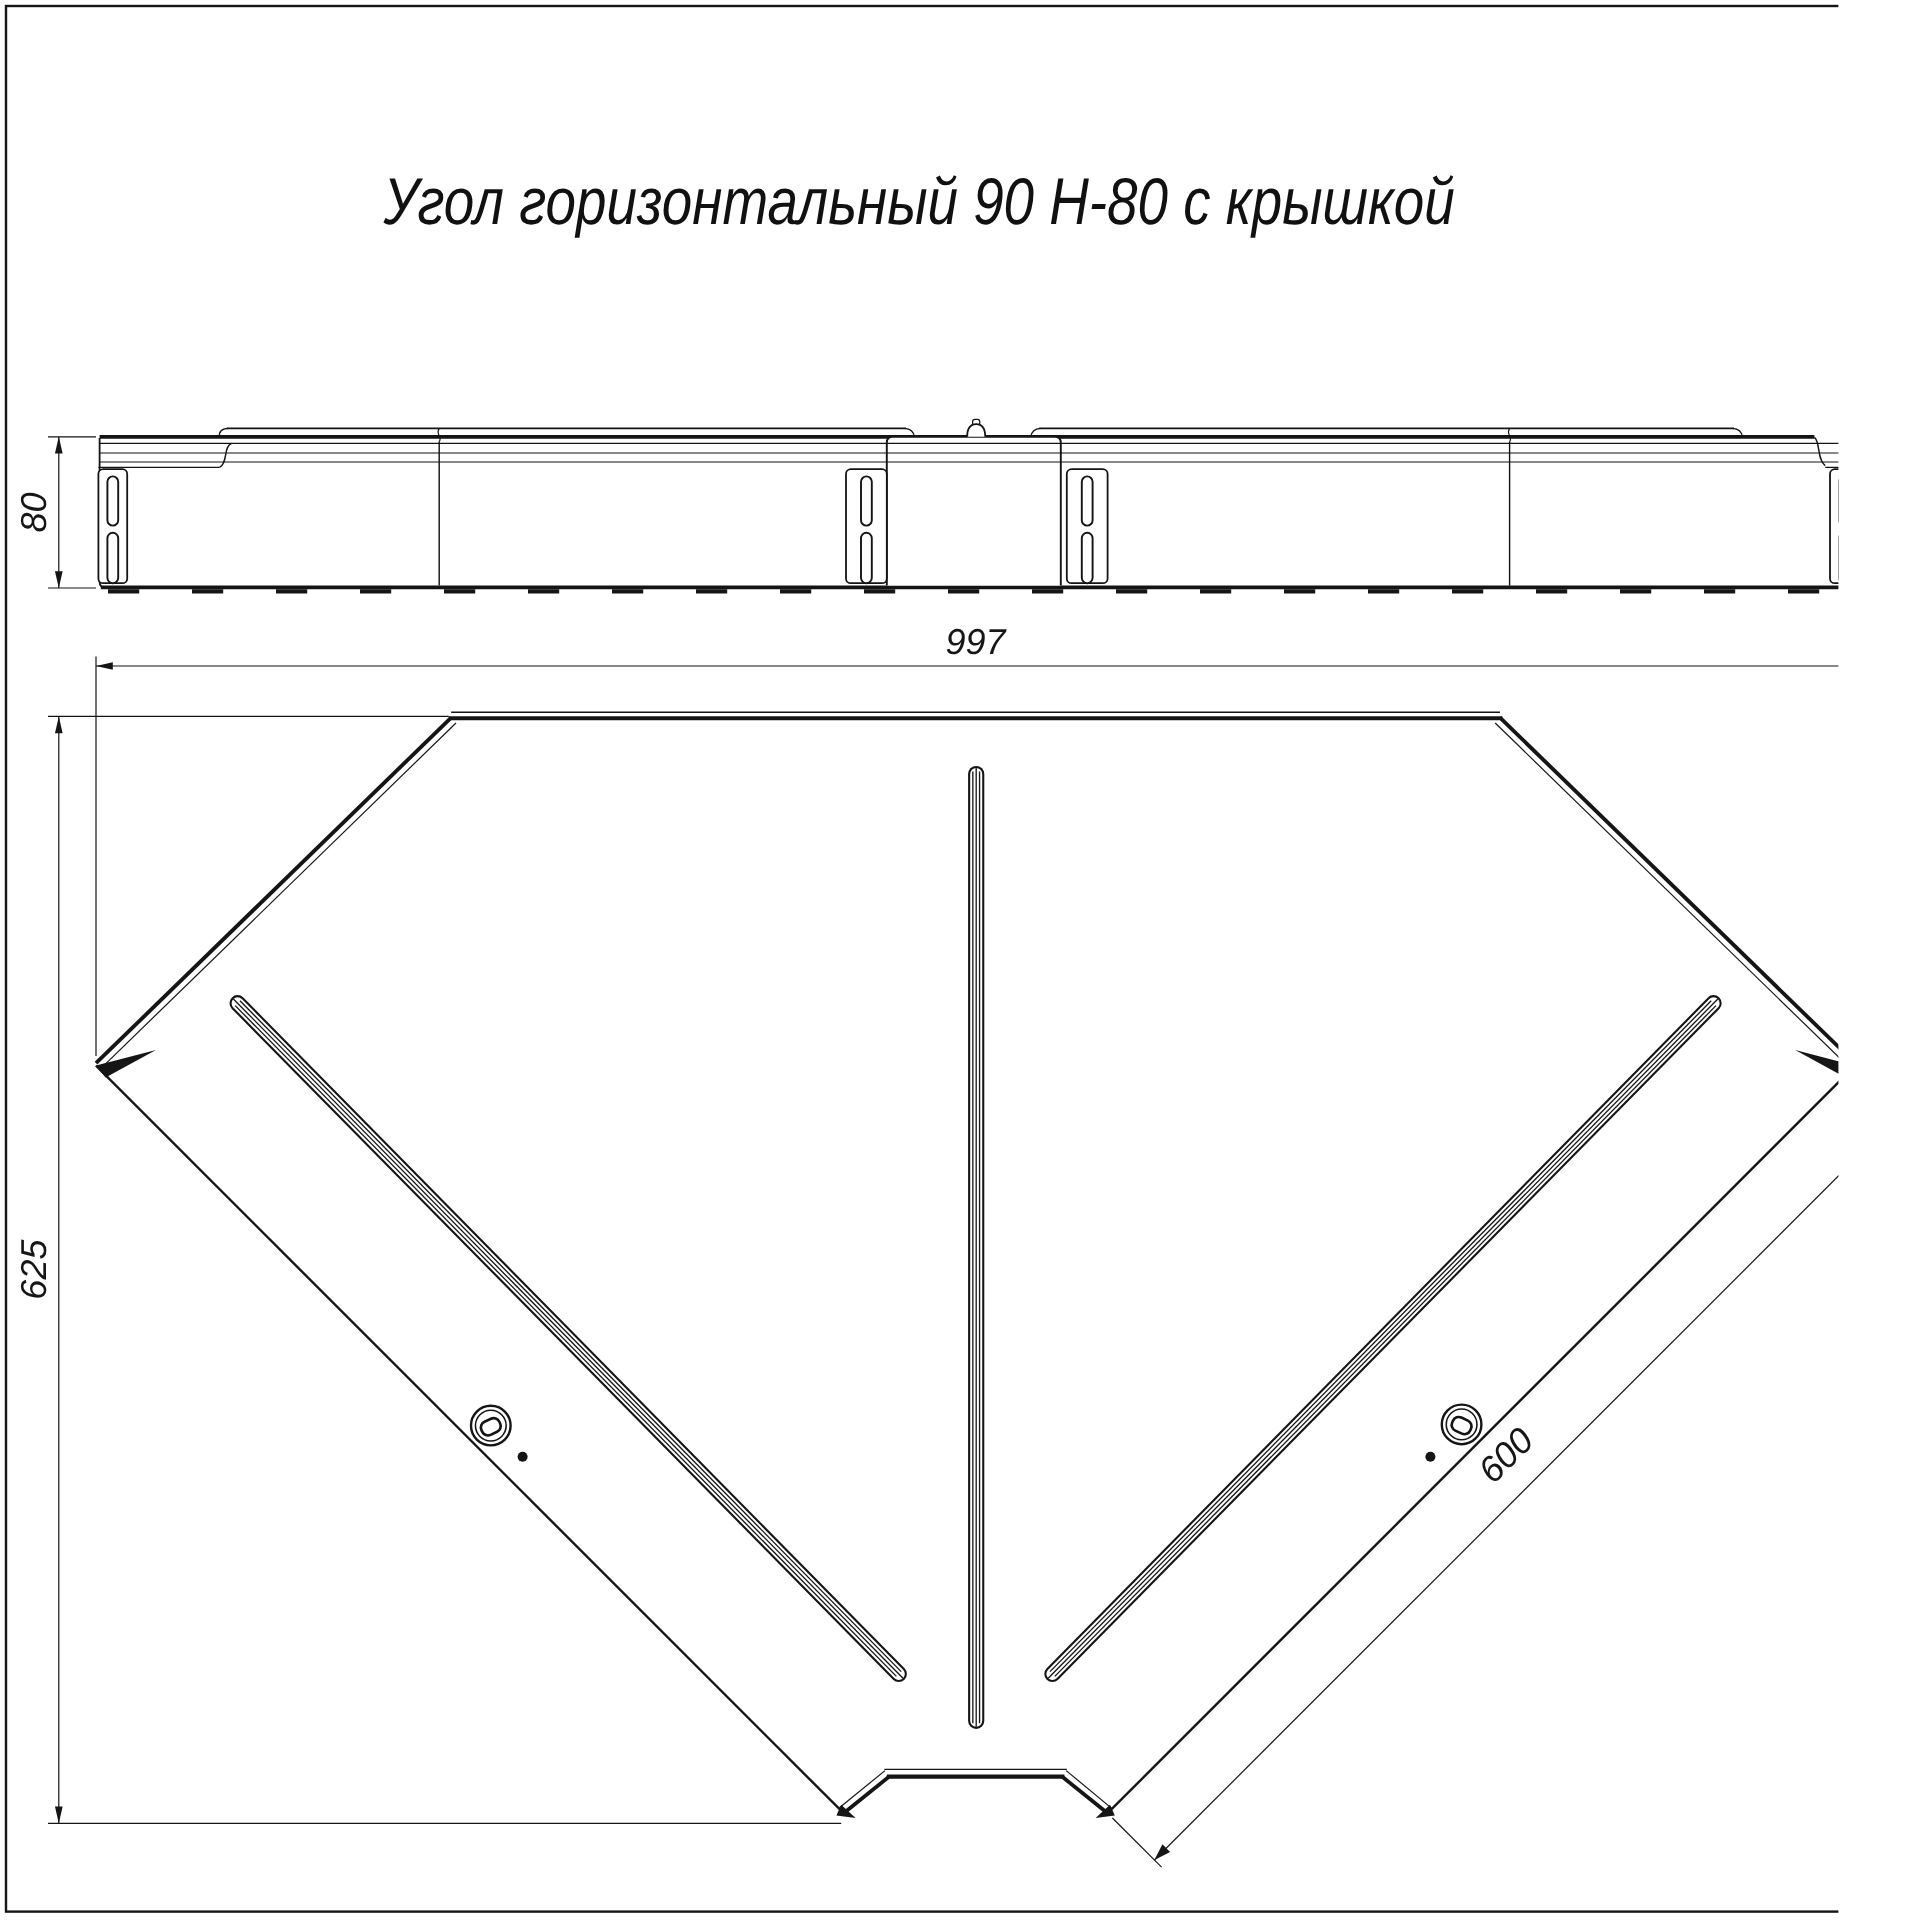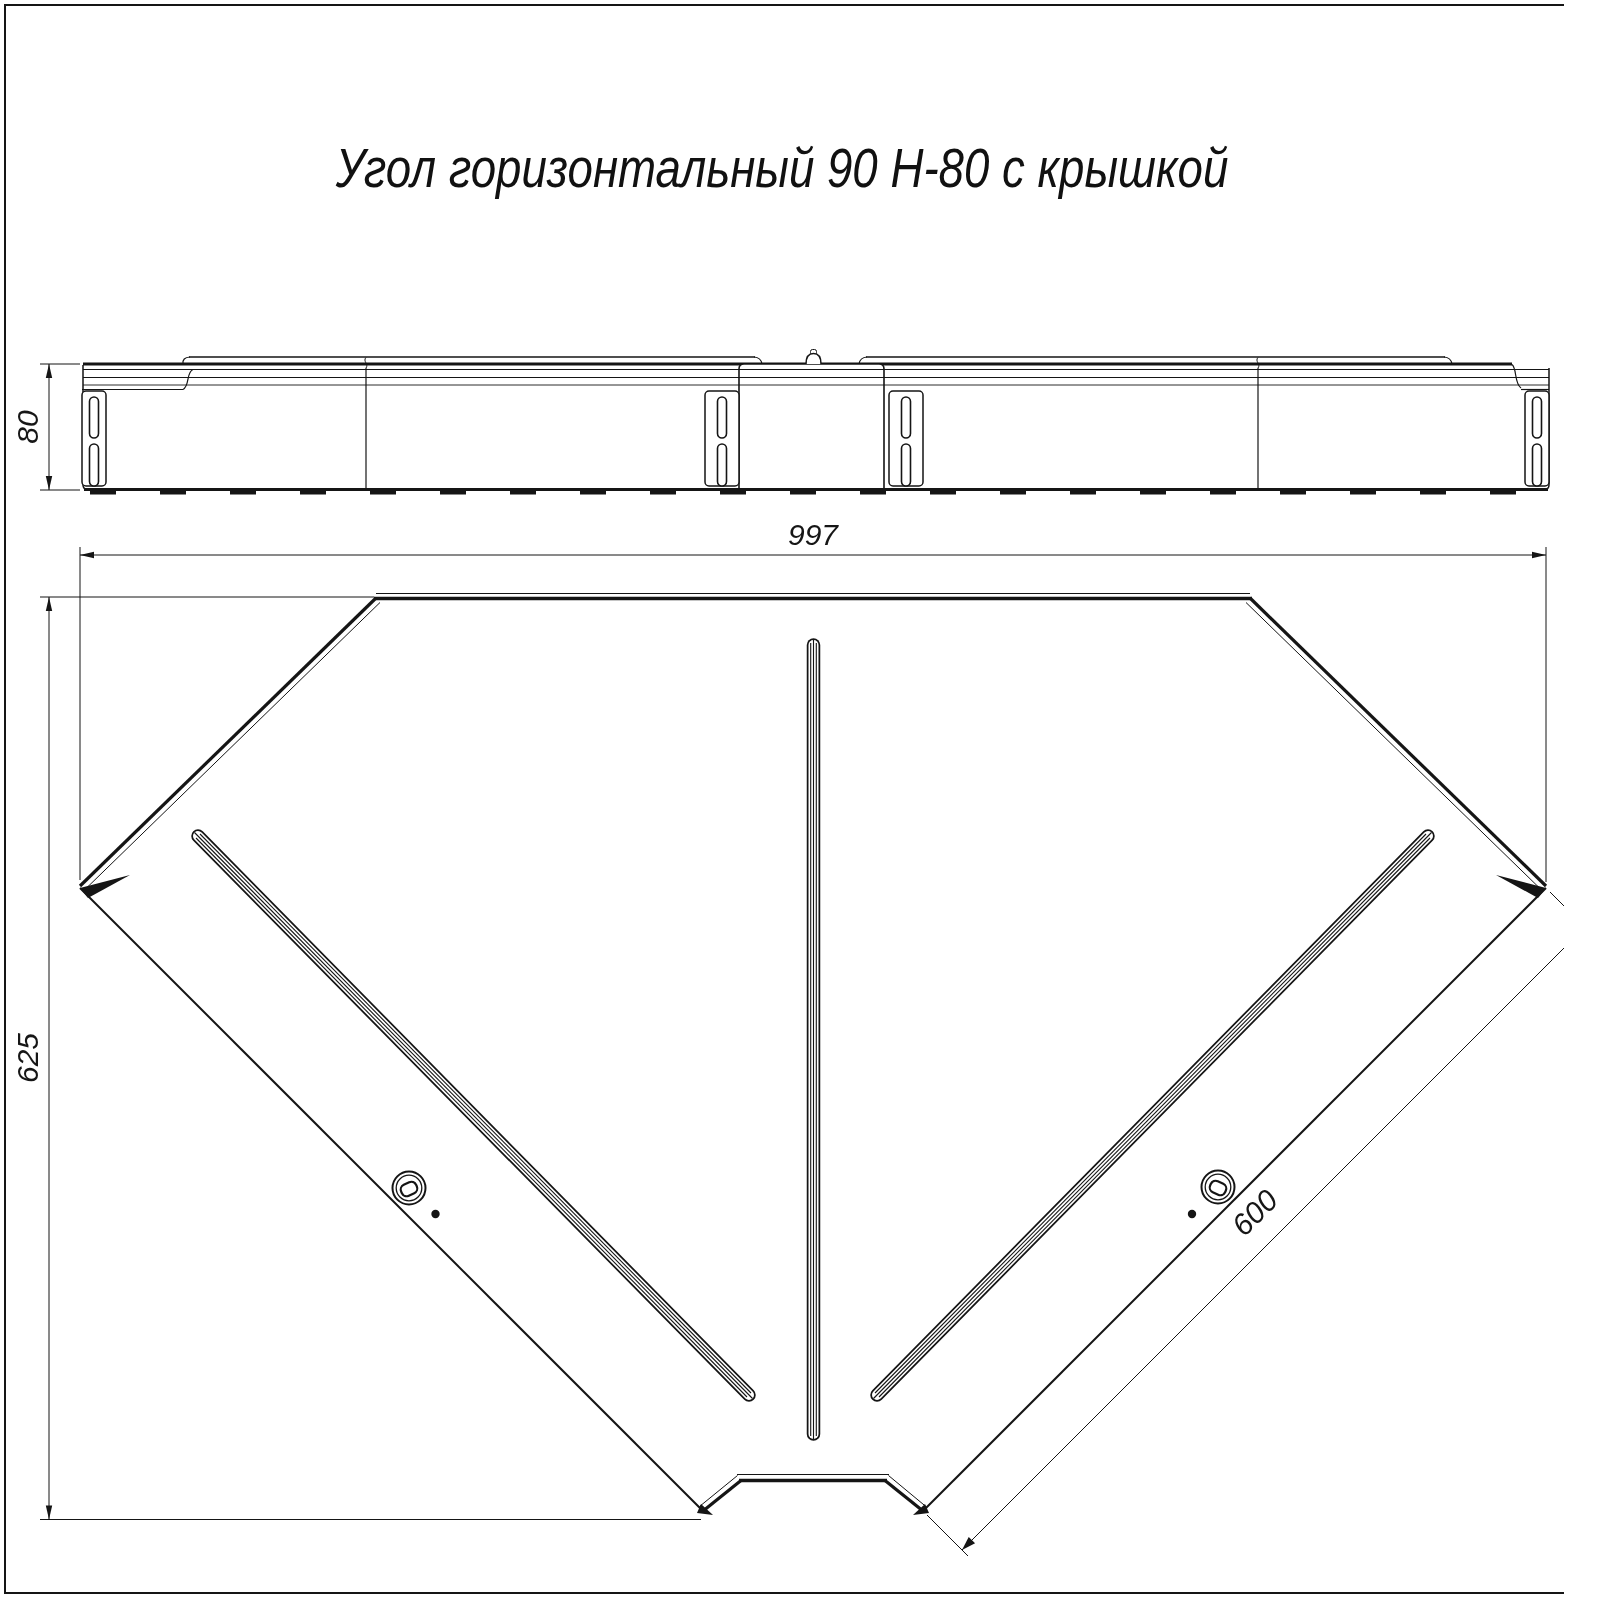--- a/index.html
+++ b/index.html
@@ -1,17 +1,17 @@
 <!DOCTYPE html>
 <html><head>
 <meta charset="utf-8">
 <style>
   html,body{margin:0;padding:0;background:#ffffff;}
   .page{position:relative;width:1532px;height:1600px;background:#fff;overflow:hidden;
-        font-family:"Liberation Sans",sans-serif;padding-left:32px;}
+        font-family:"Liberation Sans",sans-serif;}
   .frame{position:absolute;left:4px;top:4px;width:1590px;height:1590px;
          border:2.5px solid #151515;box-sizing:border-box;}
   .title{position:absolute;left:0;right:0;top:136px;text-align:center;
          font-style:italic;font-size:55px;font-weight:500;color:#111;
          transform:scaleX(0.83);transform-origin:50% 50%;
          letter-spacing:0px;white-space:nowrap;}
   svg{position:absolute;left:0;top:0;}
   svg line,svg path,svg rect,svg circle,svg polyline{vector-effect:none;}
   .dim{font-family:"Liberation Sans",sans-serif;font-style:italic;font-size:30px;fill:#161616;}
 </style>

